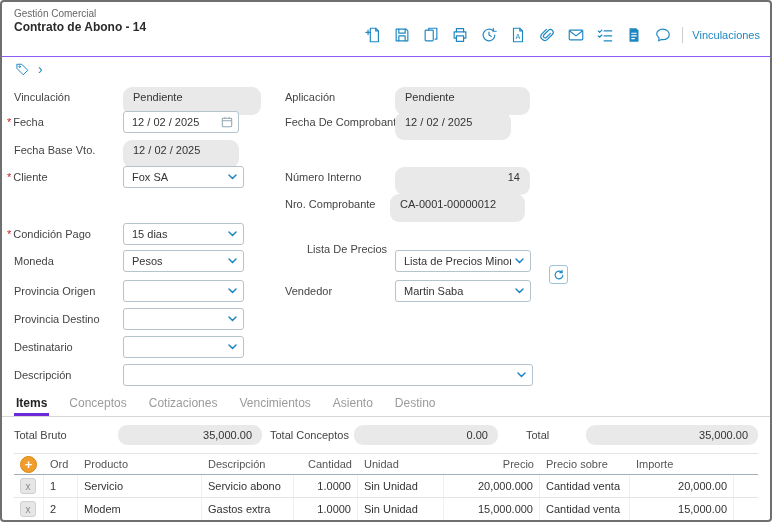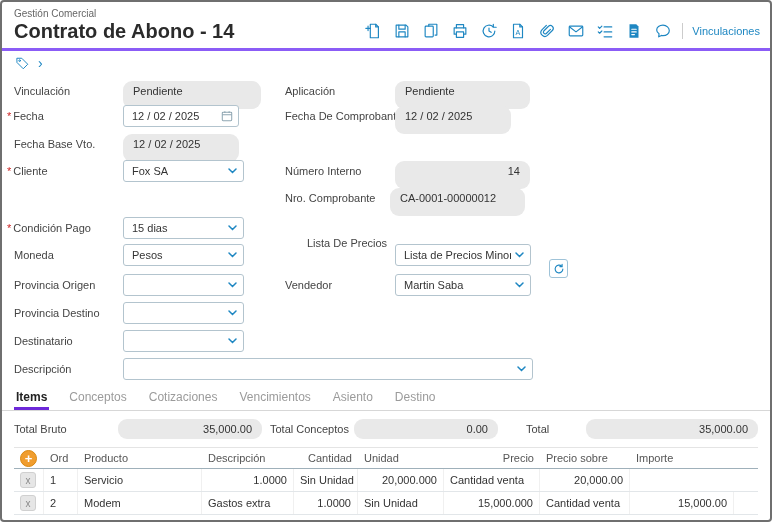--- a/index.html
+++ b/index.html
@@ -1,24 +1,24 @@
 <!DOCTYPE html>
 <html><head>
 <meta charset="utf-8">
 <style>
   * { box-sizing: border-box; }
   body { margin:0; background:#fff; font-family:"Liberation Sans", sans-serif; }
   .page { width:772px; height:522px; border:2px solid #6f6f6f; border-radius:4px; background:#fff;
           font-size:11px; color:#333; overflow:hidden; position:relative; }
 
   
-  .titlebar { height:49px; border-bottom:3px solid #8b5cf6; display:flex; justify-content:space-between;
+  .titlebar { height:55px; border-bottom:1px solid #8b5cf6; display:flex; justify-content:space-between;
               padding:6px 10px 0 12px; }
   .app-title { font-size:10px; color:#666; }
-  .page-title { font-size:20px; font-weight:bold; color:#2b2b2b; margin-top:1px; }
+  .page-title { font-size:12px; font-weight:bold; color:#2b2b2b; margin-top:1px; }
   .t-right { display:flex; align-items:center; gap:9px; padding-top:6px; }
   .tool-btn { width:20px; height:20px; display:flex; align-items:center; justify-content:center; cursor:pointer; }
   .divider { width:1px; height:16px; background:#ccc; }
   .link { color:#1e87c2; font-size:11px; cursor:pointer; }
 
   svg.ic { stroke:#1e87c2; fill:none; stroke-width:1.3; stroke-linecap:round; stroke-linejoin:round; width:18px; height:18px; }
   svg.ic-f { width:18px; height:18px; }
 
   
   .subbar { height:24px; display:flex; align-items:center; gap:8px; padding-left:12px; }
@@ -328,20 +328,21 @@
       <div>Importe</div>
       <div></div>
     </div>
 
     <div class="g-row">
       <div>
           <button class="del">x</button>
         </div>
       <div>1</div>
       <div>Servicio</div>
+      <div>Servicio abono</div>
       <div class="num">1.0000</div>
       <div>Sin Unidad</div>
       <div class="num">20,000.000</div>
       <div>Cantidad venta</div>
       <div class="num">20,000.00</div>
       <div></div>
     </div>
 
     <div class="g-row">
       <div>

